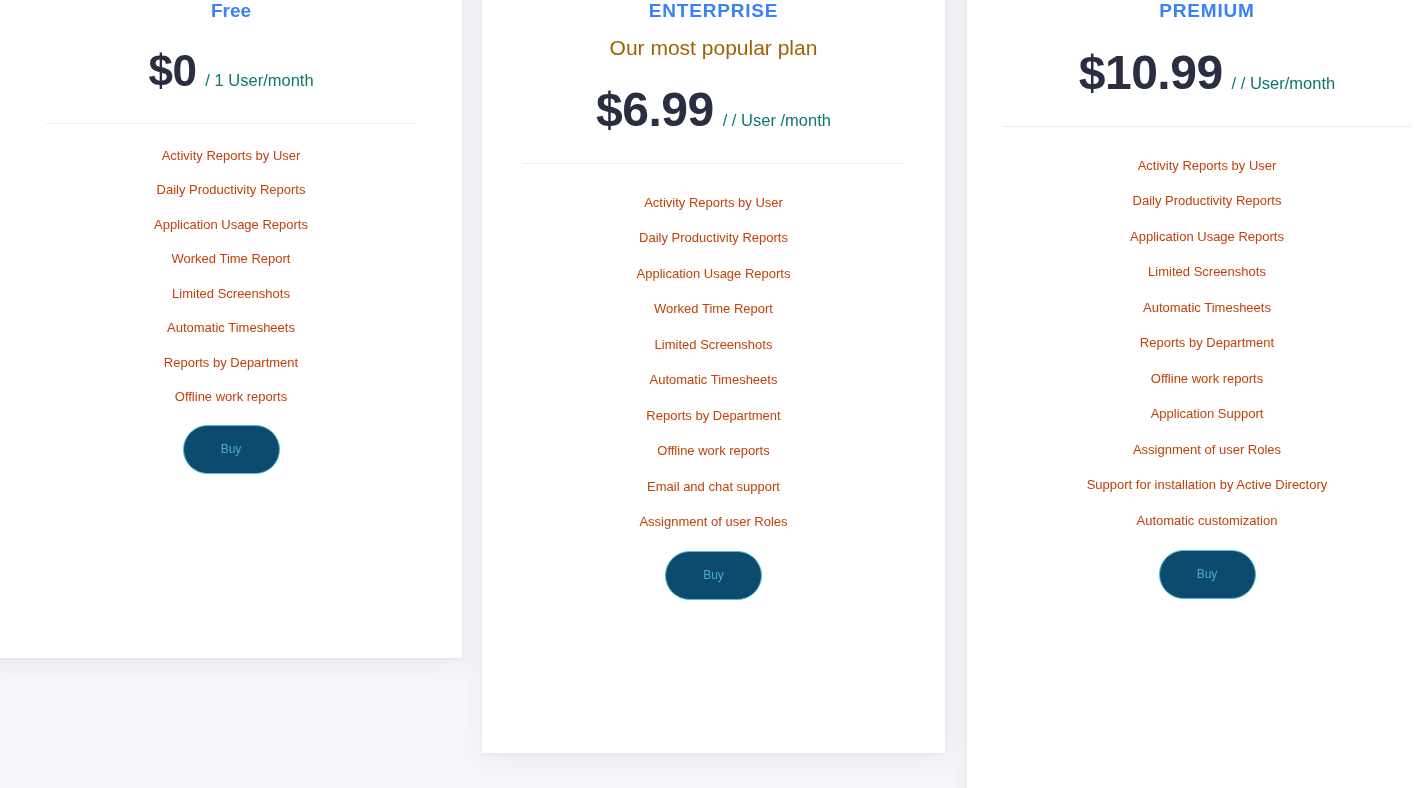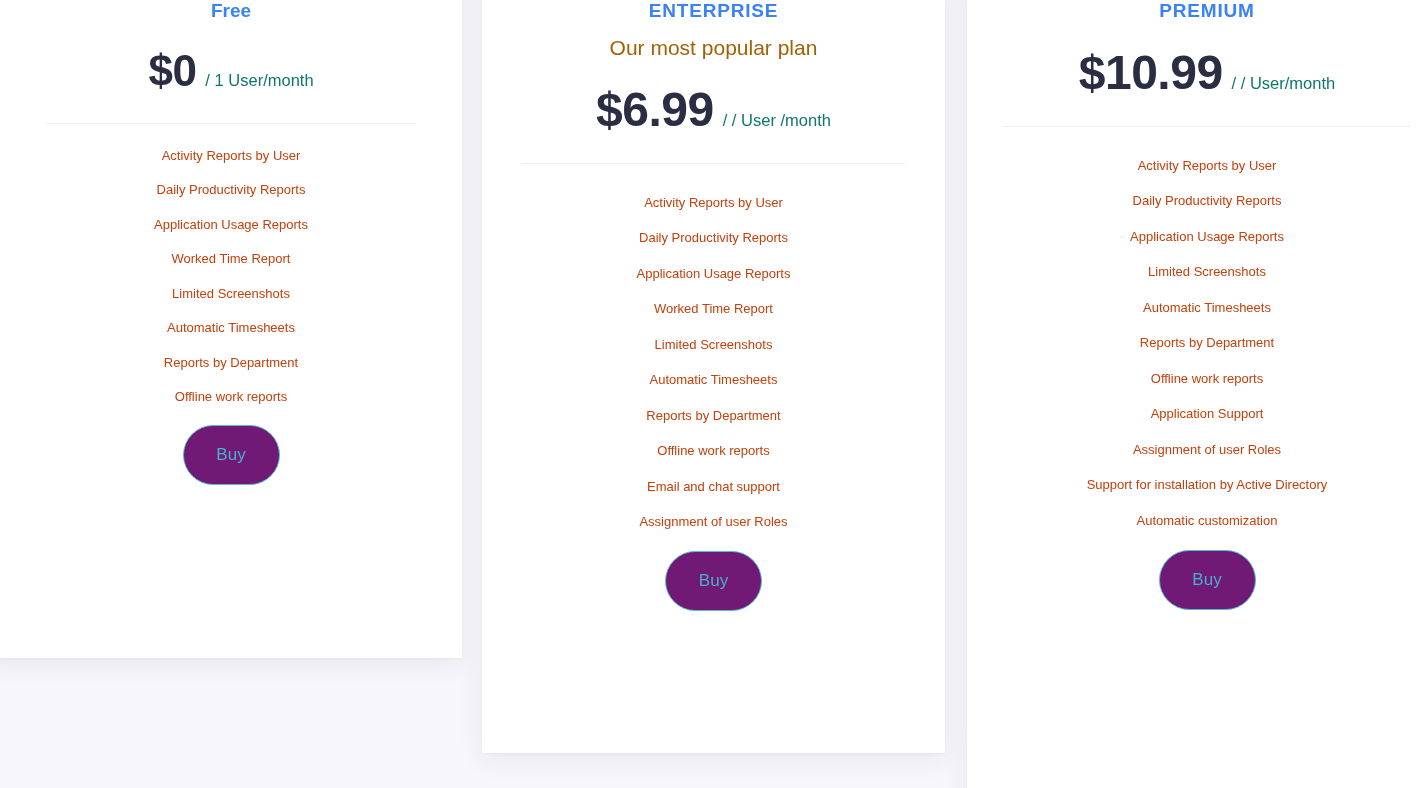--- a/index.html
+++ b/index.html
@@ -142,28 +142,28 @@
   }
   .card-free .buy-wrap { margin-top: 17px; }
   .card-enterprise .buy-wrap { margin-top: 22px; }
   .card-premium .buy-wrap { margin-top: 23px; }
 
   .buy-button {
     display: inline-flex;
     align-items: center;
     justify-content: center;
     width: 97px;
-    height: 60px;
+    height: 49px;
     box-sizing: border-box;
     border: 1px solid #56bcd9;
     border-radius: 999px;
-    background: #701a75;
+    background: #0c4a6e;
     color: #49aed1;
     font-family: "Liberation Sans", sans-serif;
-    font-size: 17px;
+    font-size: 12px;
     line-height: 1;
     cursor: pointer;
     padding: 0;
   }
 </style>
 </head>
 <body>
 
 <div class="pricing-stage">
 

